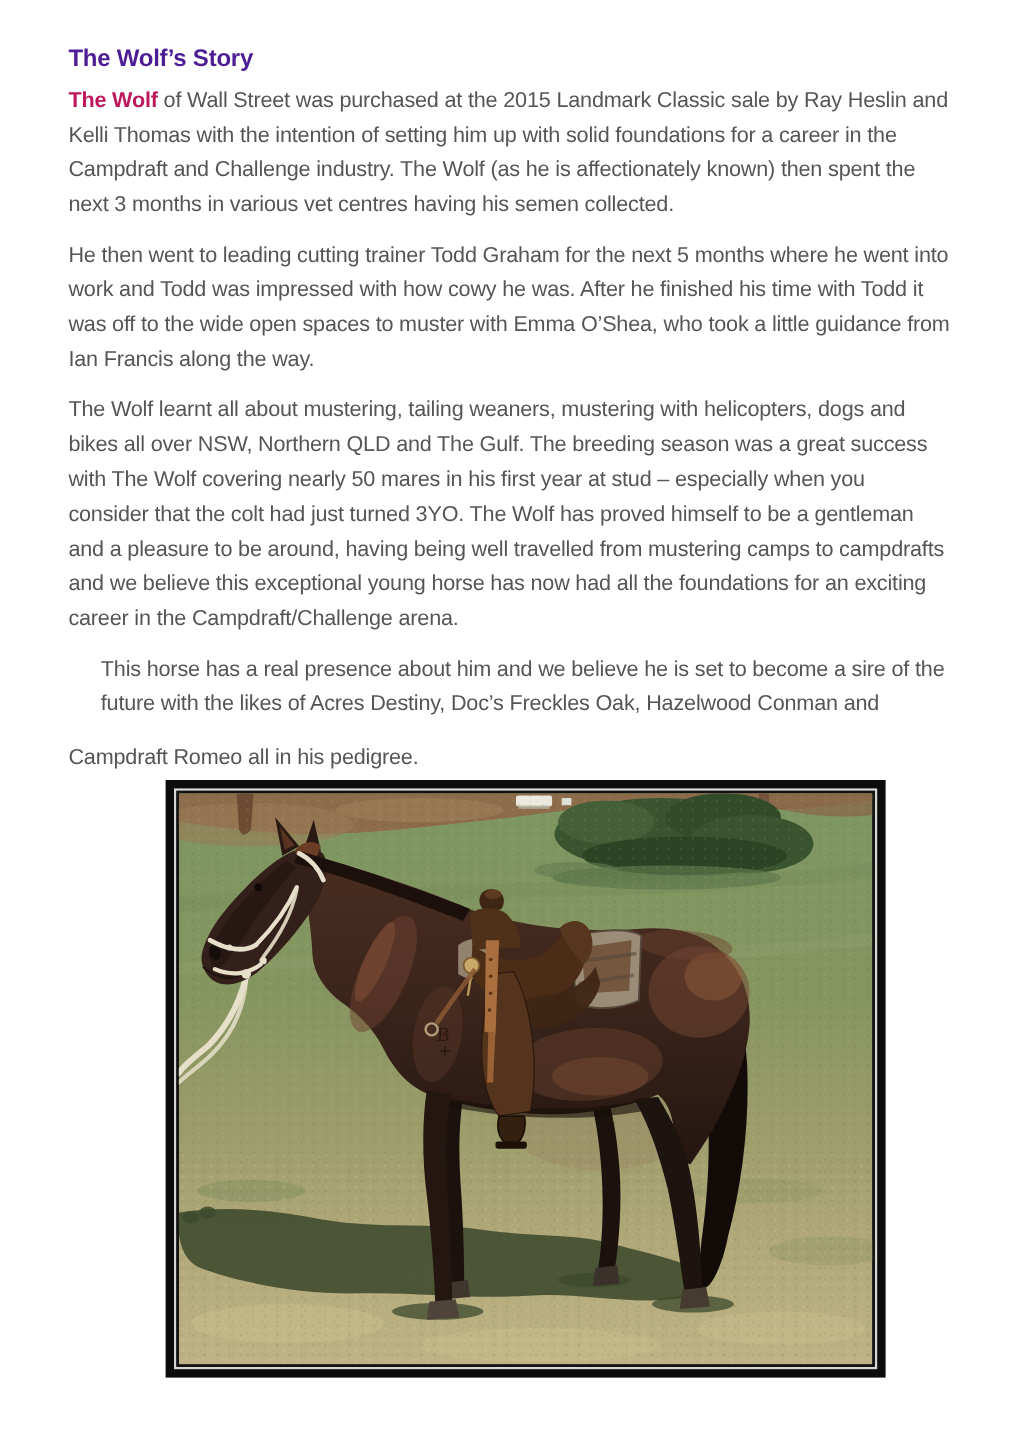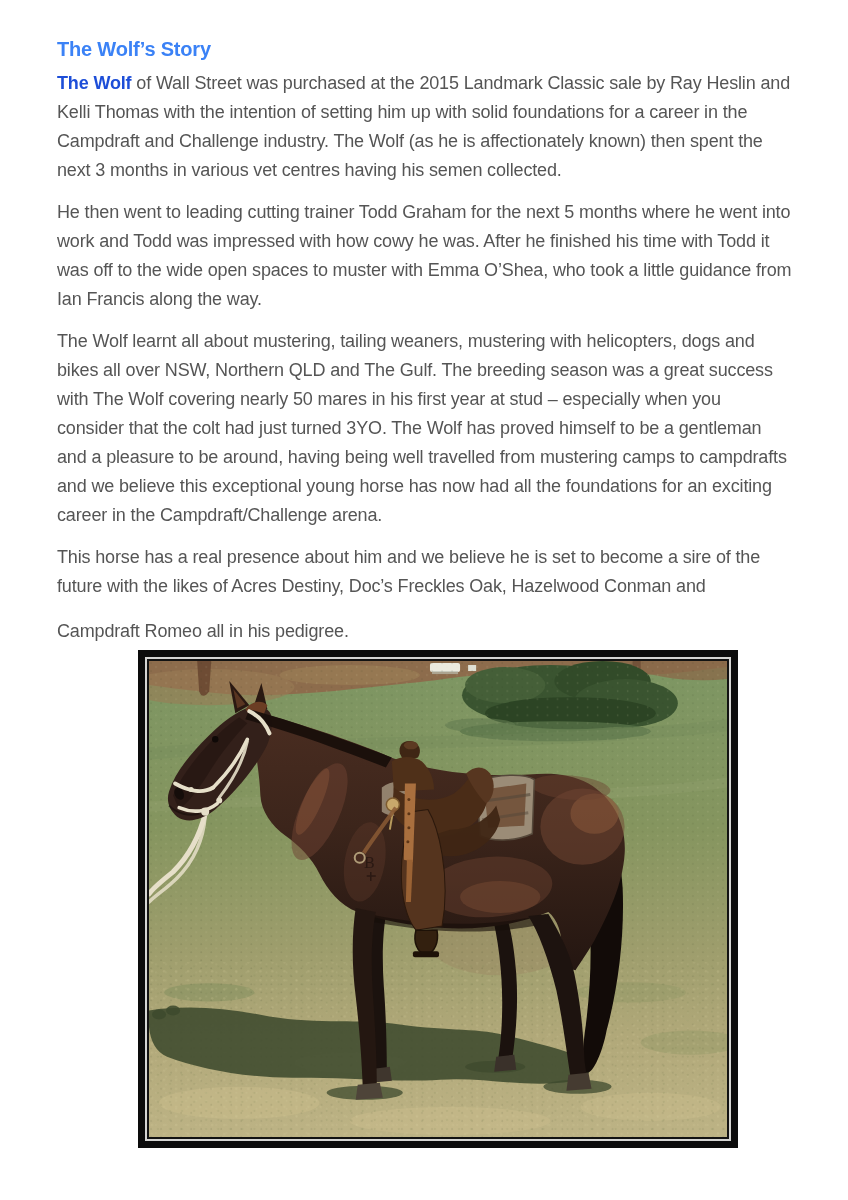--- a/index.html
+++ b/index.html
@@ -9,29 +9,29 @@
     background:#ffffff;
     font-family:"Liberation Sans",sans-serif;
     overflow:hidden;
   }
   .content{
     position:absolute;left:57px;top:36px;width:735px;
   }
   .doc-title{
     margin:0 0 7px 0;
     font-size:20px;line-height:26px;font-weight:700;
-    color:#3b82f6;letter-spacing:-0.2px;
+    color:#4c1d95;letter-spacing:-0.2px;
   }
   .para{
     margin:0 0 13px 0;
     font-size:18px;line-height:29px;
     color:#555555;letter-spacing:-0.15px;
   }
-  .para .lead{font-weight:700;color:#1d4ed8;}
-  .para.last-gap{margin-bottom:16px;}
+  .para .lead{font-weight:700;color:#be185d;}
+  .para.last-gap{margin-bottom:16px;margin-left:27px;}
   figure.photo-frame{
     position:absolute;left:138px;top:650px;margin:0;
     width:600px;height:498px;
     background:#0c0c0c;
     padding:7px;box-sizing:border-box;
   }
   .frame-light{
     width:100%;height:100%;box-sizing:border-box;
     border:2px solid #d5d5d3;
   }

